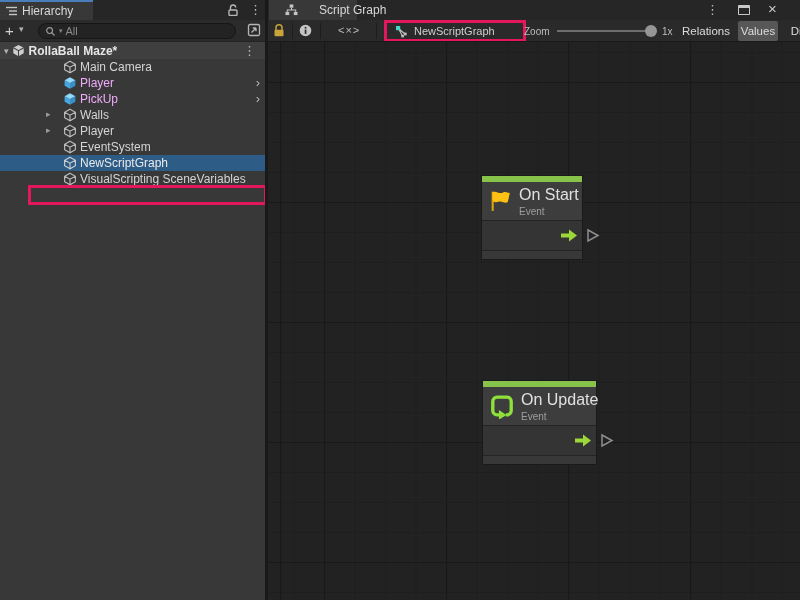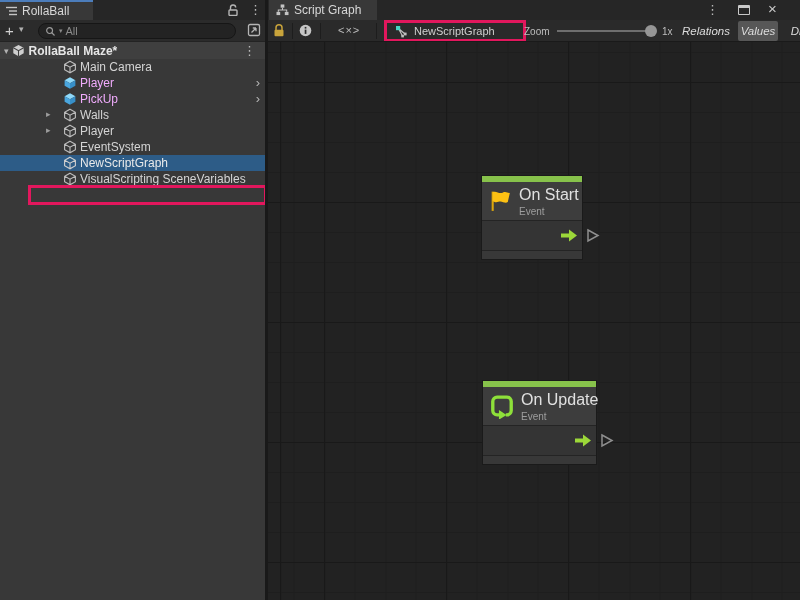--- a/index.html
+++ b/index.html
@@ -42,43 +42,43 @@
 
   .annot { border:3px solid #e2175d; position:absolute; pointer-events:none; }
   #annot-hier { left:28px; top:185px; width:239px; height:20px; }
 
   
   #vsep { position:absolute; left:265px; top:0; width:3px; height:600px; background:#191919; }
 
   
   #graph { position:absolute; left:268px; top:0; width:532px; height:600px; background:#222; }
   .g-tabrow { position:absolute; left:0; top:0; width:532px; height:20px; background:#262626; }
-  .g-tab { position:absolute; left:1px; top:0; width:108px; height:20px; background:#383838;
-    display:flex; align-items:center; padding-left:7px; gap:5px; }
+  .g-tab { position:absolute; left:1px; top:0; width:88px; height:20px; background:#383838;
+    display:flex; align-items:center; padding-left:16px; gap:21px; }
   .win-kebab { position:absolute; left:438px; top:3px; }
   .win-max { position:absolute; left:470px; top:5px; width:12px; height:10px;
     border:1px solid #c8c8c8; border-top:3px solid #c8c8c8; border-radius:1px; }
   .win-close { position:absolute; left:500px; top:0px; font-size:15px; color:#c8c8c8; }
 
   .g-toolbar { position:absolute; left:0; top:20px; width:532px; height:22px; background:#2a2a2a;
     border-bottom:1px solid #1a1a1a; overflow:hidden; }
   .tb-div { position:absolute; top:3px; width:1px; height:16px; background:#1d1d1d; }
   .tb-lock { position:absolute; left:5px; top:4px; }
   .tb-info { position:absolute; left:31px; top:4px; }
   .tb-vars { position:absolute; left:70px; top:4px; font-size:11px; color:#bdbdbd; letter-spacing:1px; }
   #annot-crumb { left:116px; top:0px; width:142px; height:22px; display:flex; align-items:center;
     pointer-events:auto; }
   .crumb-icon { margin-left:8px; }
   .crumb-label { margin-left:6px; font-size:11px; color:#cfcfcf; white-space:nowrap; }
   .zoom-label { position:absolute; left:256px; top:6px; font-size:10px; color:#bdbdbd; }
   .zoom-track { position:absolute; left:289px; top:10px; width:95px; height:2px; background:#6e6e6e; }
   .zoom-knob { position:absolute; left:377px; top:5px; width:12px; height:12px; border-radius:50%; background:#969696; }
   .zoom-val { position:absolute; left:394px; top:6px; font-size:10px; color:#bdbdbd; }
   .tb-btn { position:absolute; top:1px; height:20px; display:flex; align-items:center; justify-content:center;
-    font-size:11.5px; color:#dcdcdc; border-radius:2px;font-style:italic; }
+    font-size:11.5px; color:#dcdcdc; border-radius:2px; }
   .btn-relations { left:408px; width:60px; }
   .btn-values { left:470px; width:40px; background:#575757; }
   .btn-dim { left:513px; width:40px; }
 
   .g-canvas { position:absolute; left:0; top:42px; width:532px; height:558px; background-color:#222;
     background-image:
       repeating-linear-gradient(90deg,#191919 0,#191919 1px,transparent 1px,transparent 122px),
       repeating-linear-gradient(180deg,#191919 0,#191919 1px,transparent 1px,transparent 120px),
       repeating-linear-gradient(90deg,#1e1e1e 0,#1e1e1e 1px,transparent 1px,transparent 30.5px),
       repeating-linear-gradient(180deg,#1e1e1e 0,#1e1e1e 1px,transparent 1px,transparent 30px);
@@ -104,21 +104,21 @@
     <div class="h-tab">
       <span class="iconbtn">
         <svg width="11" height="10" viewBox="0 0 11 10">
             <g stroke="#c6c6c6" stroke-width="1.4">
               <line x1="0" y1="1.5" x2="11" y2="1.5"></line>
               <line x1="3" y1="5" x2="11" y2="5"></line>
               <line x1="3" y1="8.5" x2="11" y2="8.5"></line>
             </g>
           </svg>
       </span>
-      <span class="tab-label">RollaBall</span>
+      <span class="tab-label">Hierarchy</span>
     </div>
     <span class="iconbtn abs" style="left:228px;top:4px;">
       <svg width="11" height="12" viewBox="0 0 11 12">
           <path d="M2.5 6 V3.8 A2.6 2.6 0 0 1 7.7 3.5" fill="none" stroke="#b5b5b5" stroke-width="1.4"></path>
           <rect x="1" y="6" width="8" height="5.4" rx="0.8" fill="none" stroke="#b5b5b5" stroke-width="1.4"></rect>
         </svg>
     </span>
     <span class="kebab abs" style="left:249px;top:3px;">⋮</span>
   </div>
 

